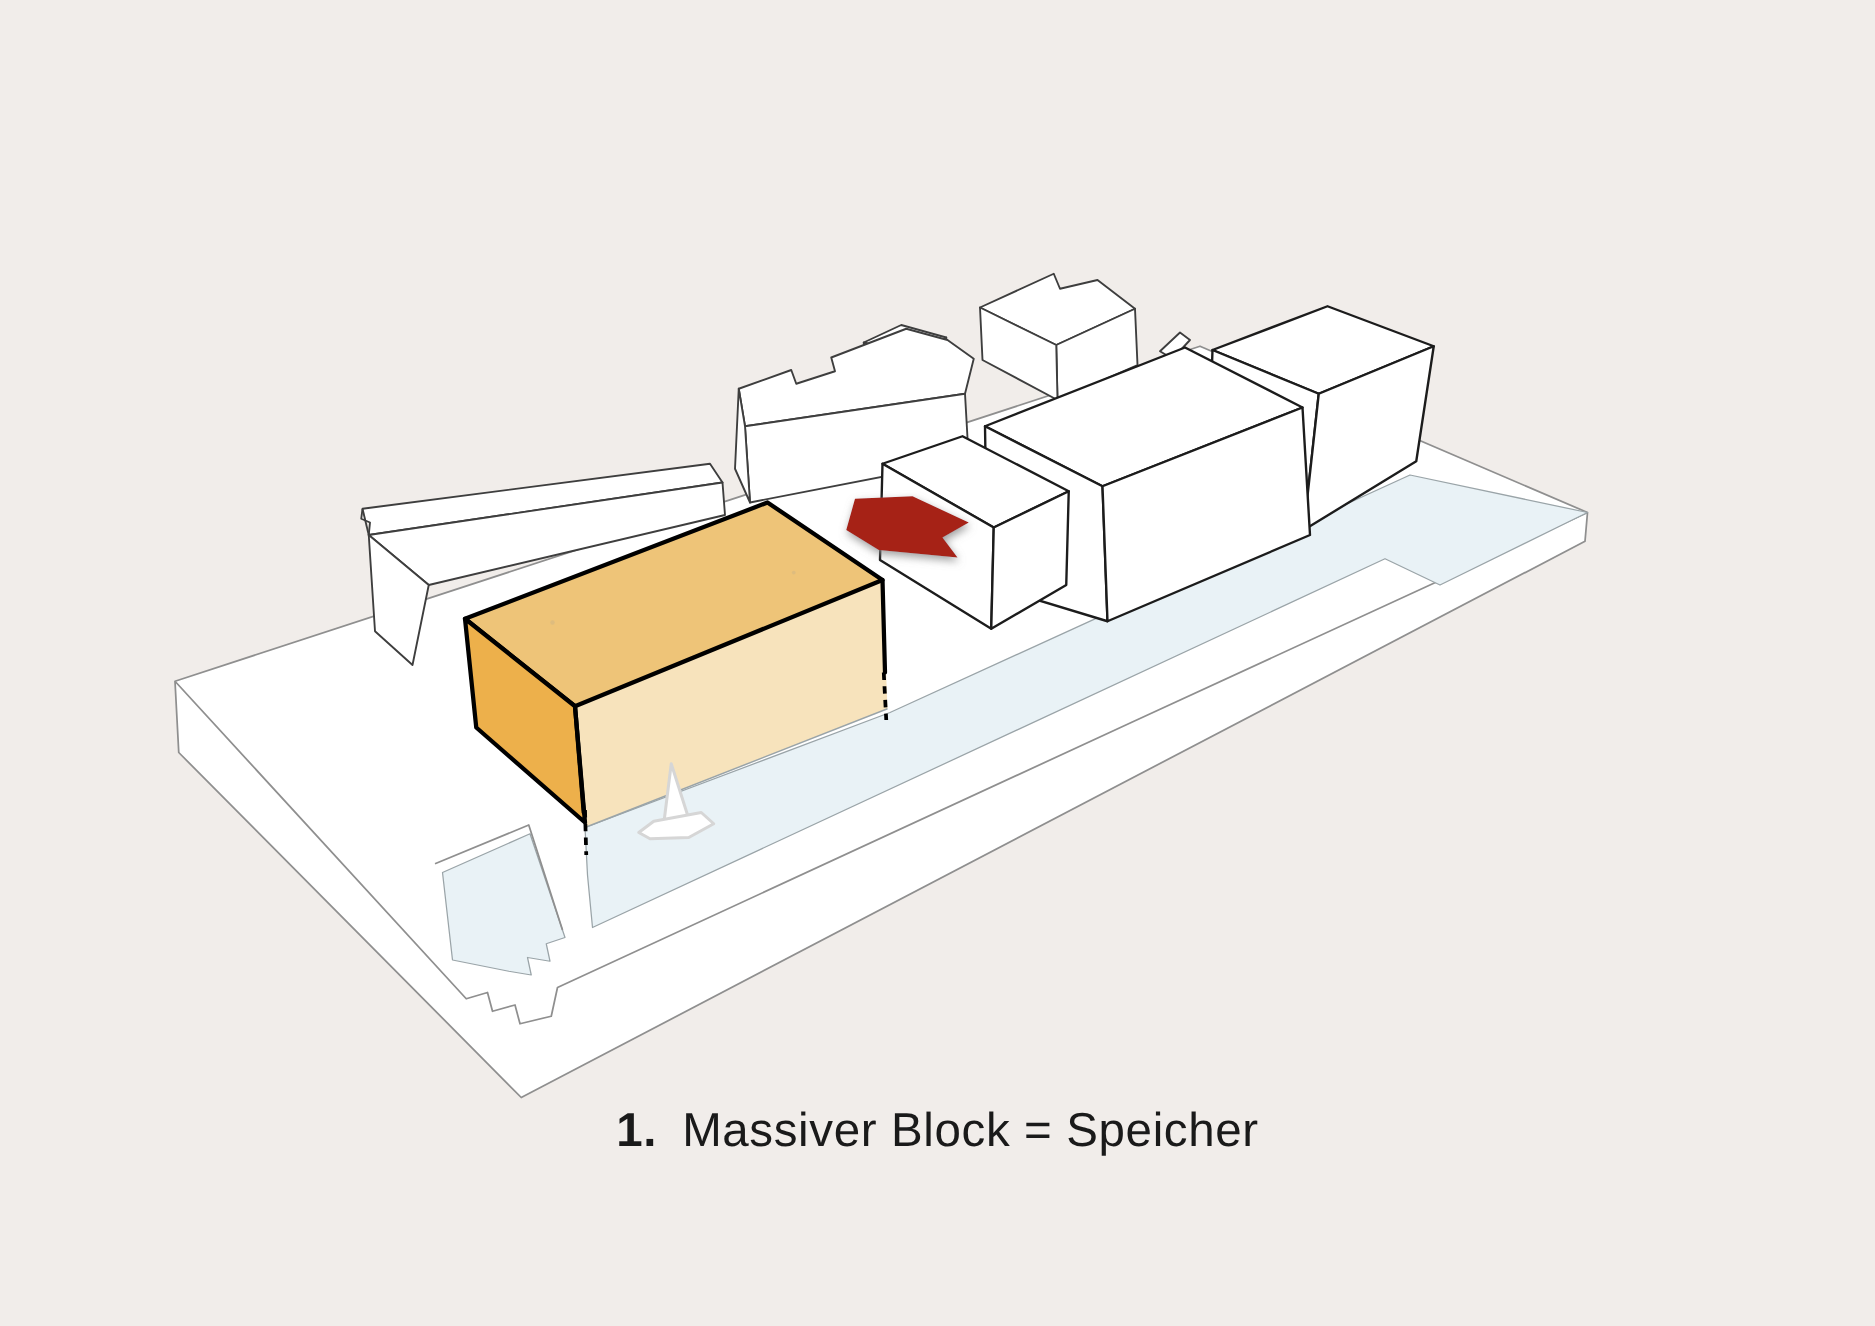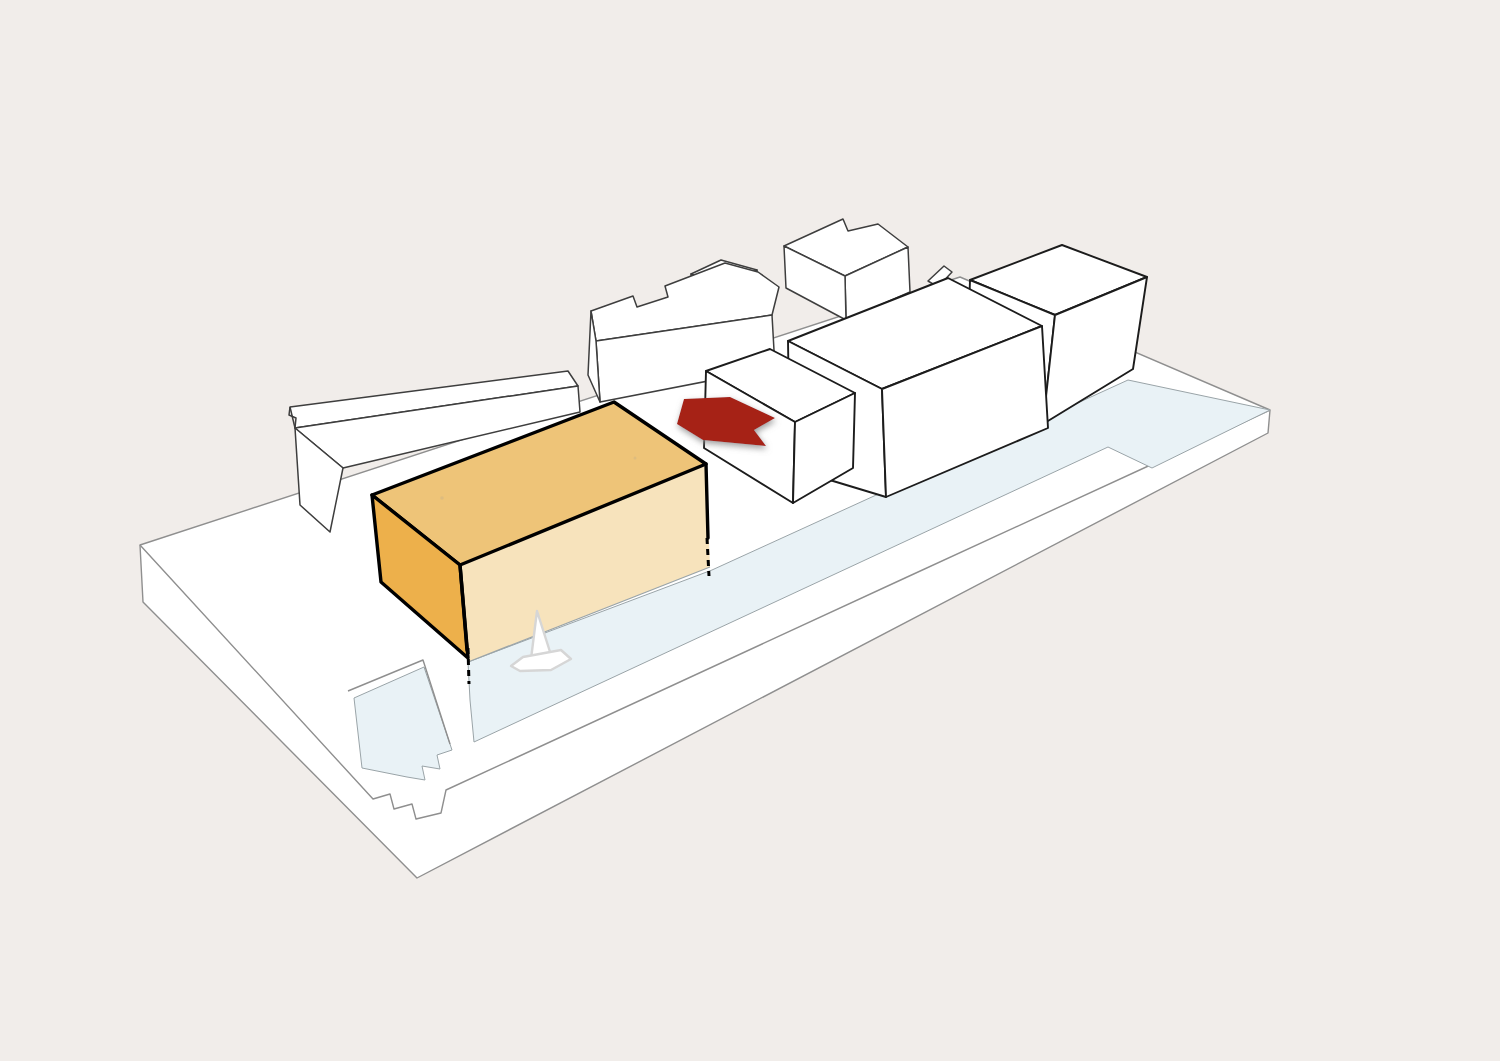--- a/index.html
+++ b/index.html
@@ -127,13 +127,16 @@
     </g>
 
     <g class="boat">
       <path d="M537,611 L551,655 L531,659 Z"></path>
       <path d="M511,666 L523,657 L561,650 L571,659 L551,670 L520,671 Z"></path>
     </g>
 
     <path class="arrow" filter="url(#arrowShadow)" d="M677,424 L684,399 L730,397 L775,418 L754,430 L766,446 L703,440 Z"></path>
   </svg>
 
+  <div class="caption">
+    <span class="num">1.</span><span>Massiver Block = Speicher</span>
+  </div>
 </div>
 
 </body></html>

